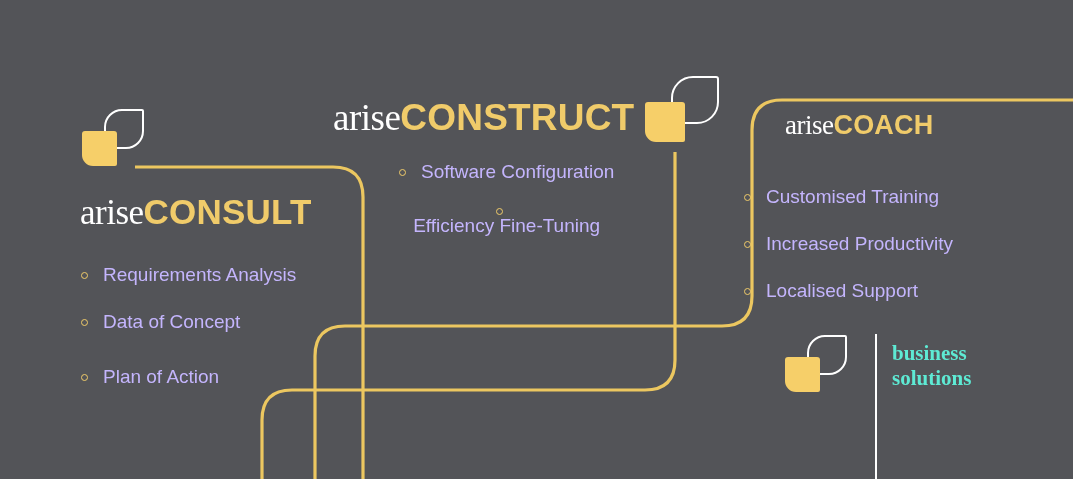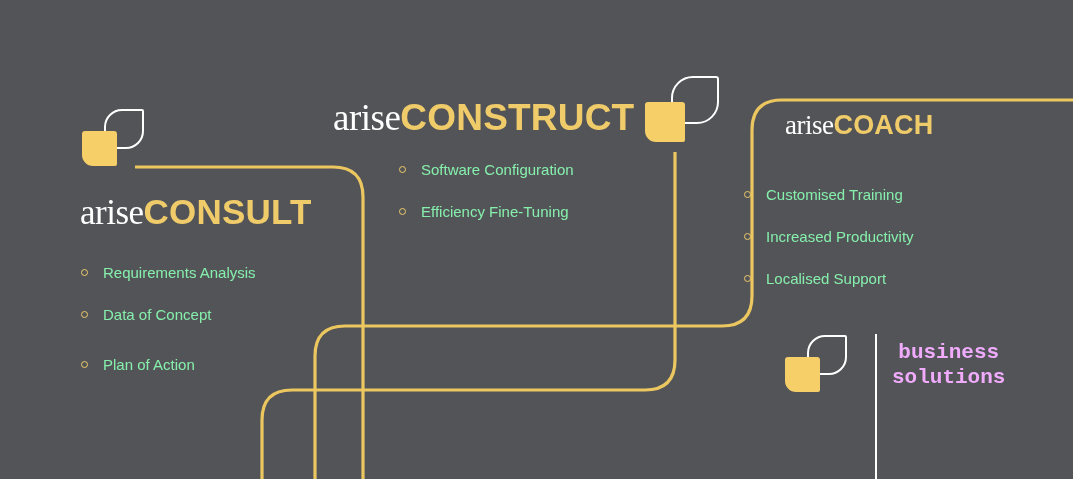--- a/index.html
+++ b/index.html
@@ -89,22 +89,22 @@
   
   .bullets {
     position: absolute;
     list-style: none;
     margin: 0;
     padding: 0;
   }
   .bullets li {
     display: flex;
     align-items: center;
-    color: #86efac;
-    font-size: 15px;
+    color: #c4b5fd;
+    font-size: 19px;
     font-family: "Liberation Sans", sans-serif;
     white-space: nowrap;
   }
   .bullets .dot {
     width: 7px;
     height: 7px;
     border: 1.8px solid #f0cb6a;
     border-radius: 50%;
     box-sizing: border-box;
     margin-right: 15px;
@@ -115,27 +115,26 @@
   .bs-block {
     position: absolute;
   }
   .bs-divider {
     position: absolute;
     background: #ffffff;
     width: 1.6px;
   }
   .bs-text {
     position: absolute;
-    color: #f0abfc;
+    color: #5eead4;
     font-weight: bold;
     font-size: 21px;
     line-height: 1.17;
-    font-family: Liberation Mono, monospace;
+    font-family: Liberation Serif, serif;
     white-space: pre-line;
-    text-align: center;
   }
 </style>
 </head>
 <body>
 
 <div id="stage">
 
   <svg id="connectors" viewBox="0 0 1073 479">
     <g fill="none" stroke="#ecc760" stroke-width="3.2" stroke-linecap="butt">
 
@@ -178,21 +177,21 @@
 
   <div class="brand" style="left:333px; top:99px; font-size:37px;">
     <span class="word-arise">arise</span><span class="word-sub">CONSTRUCT</span>
   </div>
 
   <ul class="bullets" style="left:399px; top:161px;">
     <li>
       <span class="dot"></span>
       <span>Software Configuration</span>
     </li>
-    <li style="margin-top:25px;">
+    <li style="margin-top:25px;flex-direction:column;">
       <span class="dot"></span>
       <span>Efficiency Fine-Tuning</span>
     </li>
   </ul>
 
   <div class="brand" style="left:785px; top:112px; font-size:27px;">
     <span class="word-arise">arise</span><span class="word-sub">COACH</span>
   </div>
 
   <ul class="bullets" style="left:744px; top:186px;">

